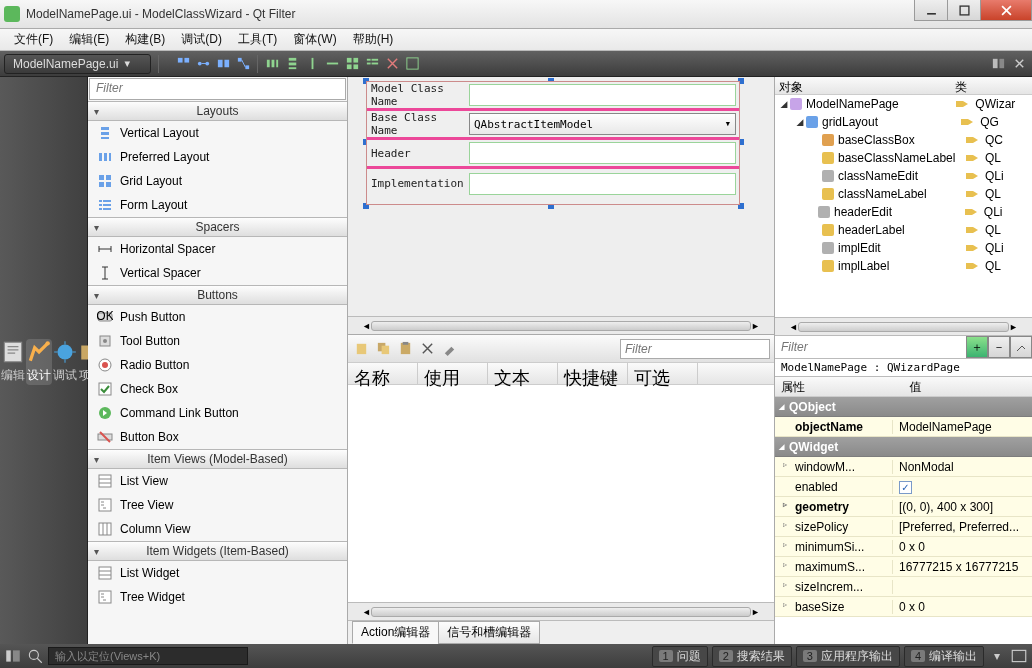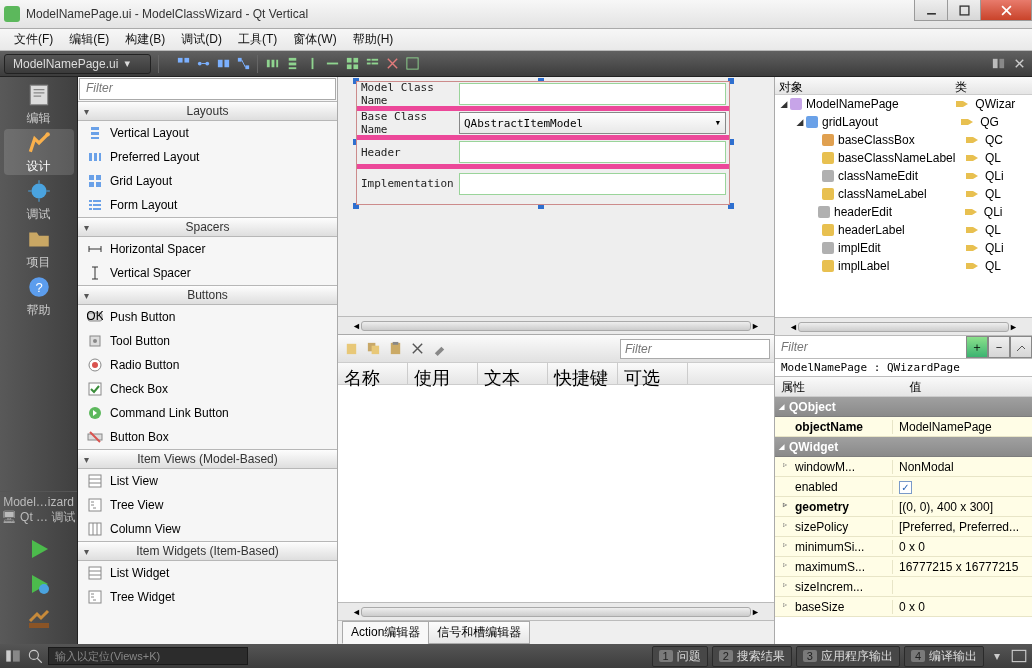--- a/index.html
+++ b/index.html
@@ -24,21 +24,21 @@
 .tbar-sep { width:1px; height:18px; background:#666; margin:0 3px;}
 .tbar-icn { width:18px; height:18px; display:flex; align-items:center;justify-content:center; color:#ccc;}
 .tbar-icn svg { width:15px; height:15px; }
 .tbar-right { margin-left:auto; display:flex; gap:3px;}
 .designer-tools { display:flex; gap:2px; margin-left:8px; color:#a4c8ff;}
 
 
 .main { position:absolute; top:77px; left:0; right:0; bottom:24px; display:flex; background:#efefef;}
 
 
-.modebar { width:78px; background:linear-gradient(to right,#595959,#404040); display:flex; flex-direction:column; align-items:center; padding-top:4px; border-right:1px solid #222;}
+.modebar { width:88px; background:linear-gradient(to right,#595959,#404040); display:flex; flex-direction:row; align-items:center; padding-top:4px; border-right:1px solid #222;}
 .mode { width:70px; height:46px; display:flex; flex-direction:column; align-items:center; justify-content:center; color:#ccc; font-size:11px; gap:2px; border-radius:4px; margin-bottom:2px;}
 .mode.active { background:rgba(255,255,255,0.14); color:#fff;}
 .mode .micn { width:26px; height:26px; display:flex; align-items:center;justify-content:center;}
 .kit { margin-top:auto; width:100%; color:#bbb; font-size:10px; text-align:center; border-top:1px solid #555; padding:3px 0;}
 .mode-build { display:flex; flex-direction:column; gap:8px; padding:8px 0 10px 0; width:100%; align-items:center;}
 
 
 .wbox { width:260px; background:#f6f6f6; border-right:1px solid #aaa; display:flex; flex-direction:column;}
 .filterbox { height:22px; border:1px solid #aaa; background:#fff; margin:1px; padding:2px 6px; color:#777; font-style:italic;}
 .wbox-sc { flex:1; overflow-y:auto; overflow-x:hidden; position:relative;}
@@ -47,21 +47,21 @@
 .witem { height:24px; display:flex; align-items:center; padding:0 4px 0 8px; gap:6px;}
 .wicn { width:18px; height:18px; display:flex; align-items:center; justify-content:center;}
 .wicn svg { width:16px; height:16px;}
 
 
 .center { flex:1; display:flex; flex-direction:column; min-width:0;}
 .canvas { flex:1; background:#eee; position:relative; overflow:hidden;}
 .form { position:absolute; left:18px; top:4px; width:374px; height:124px; background:#efefef; border:1px solid #cc8b8b; }
 .form::before,.form::after{content:"";position:absolute;pointer-events:none;}
 .handle { width:6px;height:6px;background:#2e6fcf;position:absolute;}
-.frow { display:flex; align-items:center; height:29px; border-bottom:5px solid #ec4899;}
+.frow { display:flex; align-items:center; height:29px; border-bottom:3px solid #ec4899;}
 .frow:last-child { border-bottom:none;}
 .flbl { width:102px; padding:0 4px; font-family:monospace; font-size:11px; color:#222;}
 .ffld { flex:1; height:22px; border:1px solid #9ad49a; background:#fff; margin-right:3px;}
 .fsel { flex:1; height:22px; border:1px solid #888; background:linear-gradient(#fefefe,#e8e8e8); margin-right:3px; display:flex;align-items:center; padding:0 20px 0 4px; font-family:monospace; font-size:11px; position:relative;}
 .fsel::after { content:"▼"; position:absolute; right:5px; font-size:7px;}
 
 
 .scroll-h { height:18px; background:#eaeaea; border-top:1px solid #bbb; display:flex; align-items:center; padding:0 14px;}
 .scroll-h .thumb { flex:1; height:10px; background:linear-gradient(#eee,#ccc); border:1px solid #aaa; border-radius:3px;}
 .ae-bar { height:28px; background:linear-gradient(#fbfbfb,#e1e1e1); border-top:1px solid #aaa; display:flex; align-items:center; padding:0 4px; gap:4px;}
@@ -110,21 +110,21 @@
 
 ::-webkit-scrollbar { width:16px; height:16px;}
 ::-webkit-scrollbar-thumb { background:linear-gradient(#e4e4e4,#cfcfcf); border:1px solid #aaa; border-radius:3px;}
 ::-webkit-scrollbar-track { background:#f0f0f0;}
 </style>
 </head>
 <body>
 
 <div class="titlebar">
   <span class="appicn"></span>
-  <span class="ttxt">ModelNamePage.ui - ModelClassWizard - Qt Vertical</span>
+  <span class="ttxt">ModelNamePage.ui - ModelClassWizard - Qt Filter</span>
   <div class="wbtns">
     <div class="wbtn">
         <svg viewBox="0 0 10 10">
           <path d="M1 8h8" stroke="#333" stroke-width="1.5"></path>
         </svg>
       </div>
     <div class="wbtn">
         <svg viewBox="0 0 10 10">
           <rect x="1" y="1" width="8" height="8" fill="none" stroke="#333" stroke-width="1.2"></rect>
         </svg>

